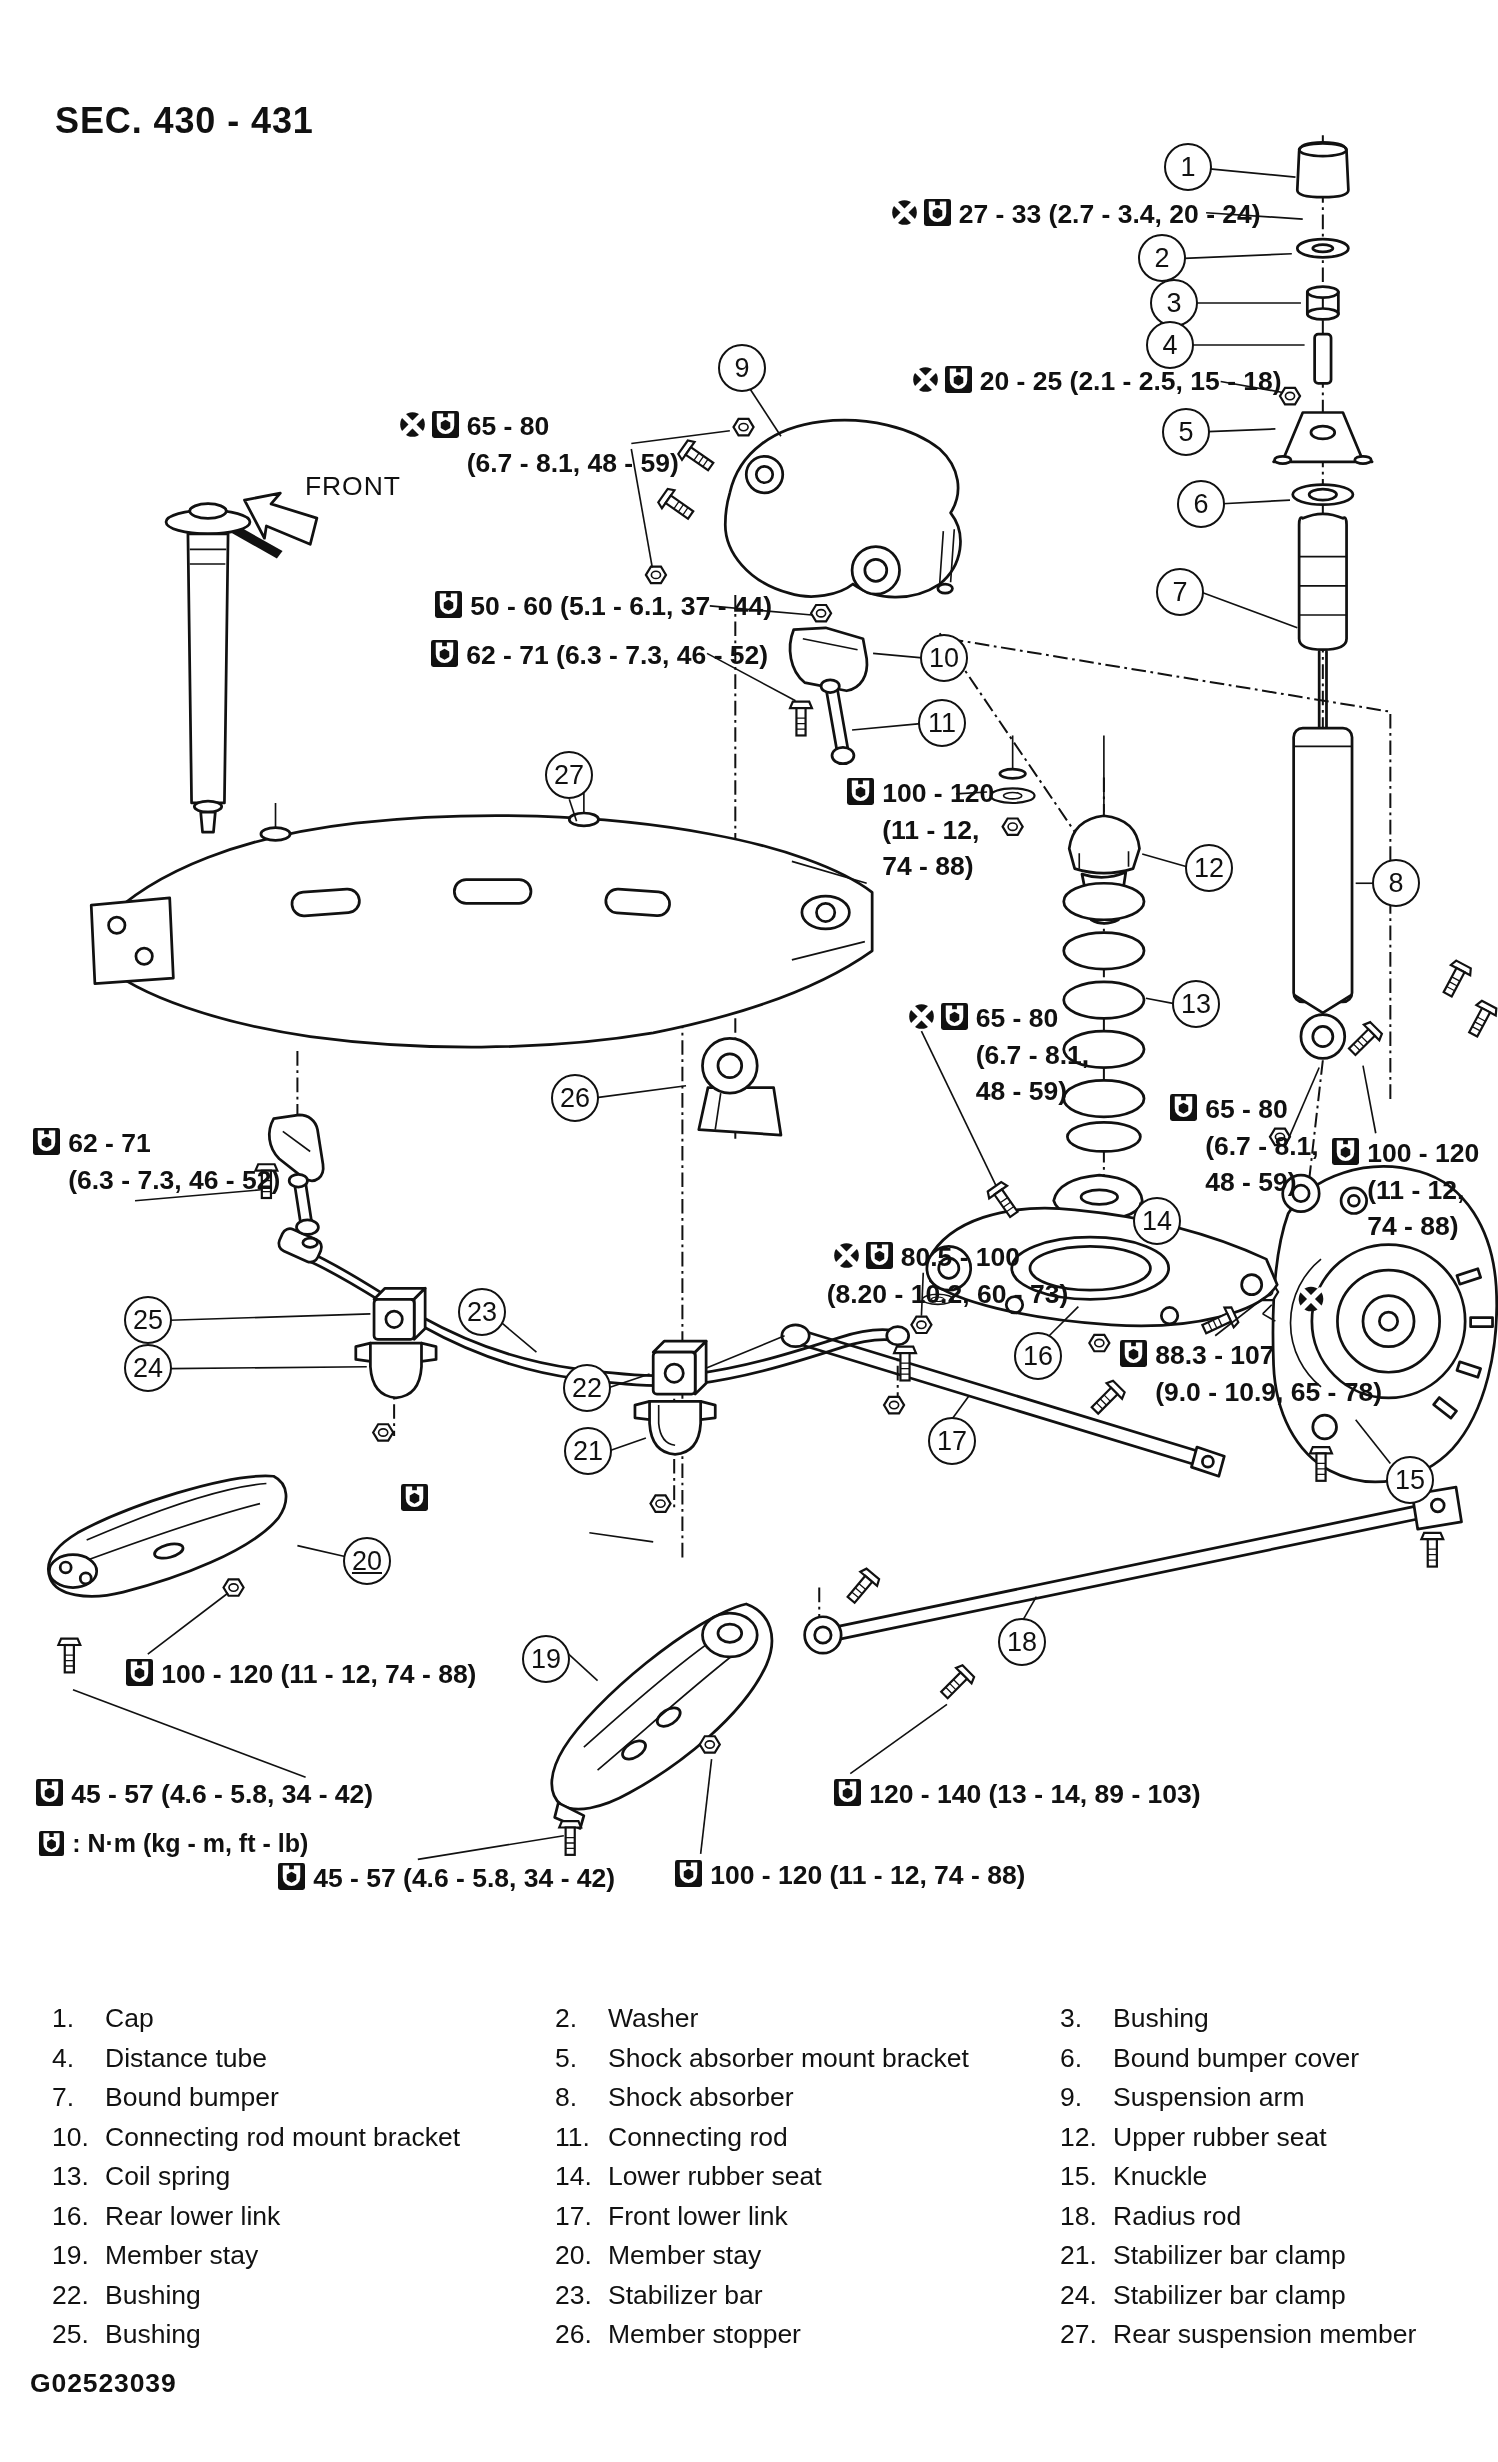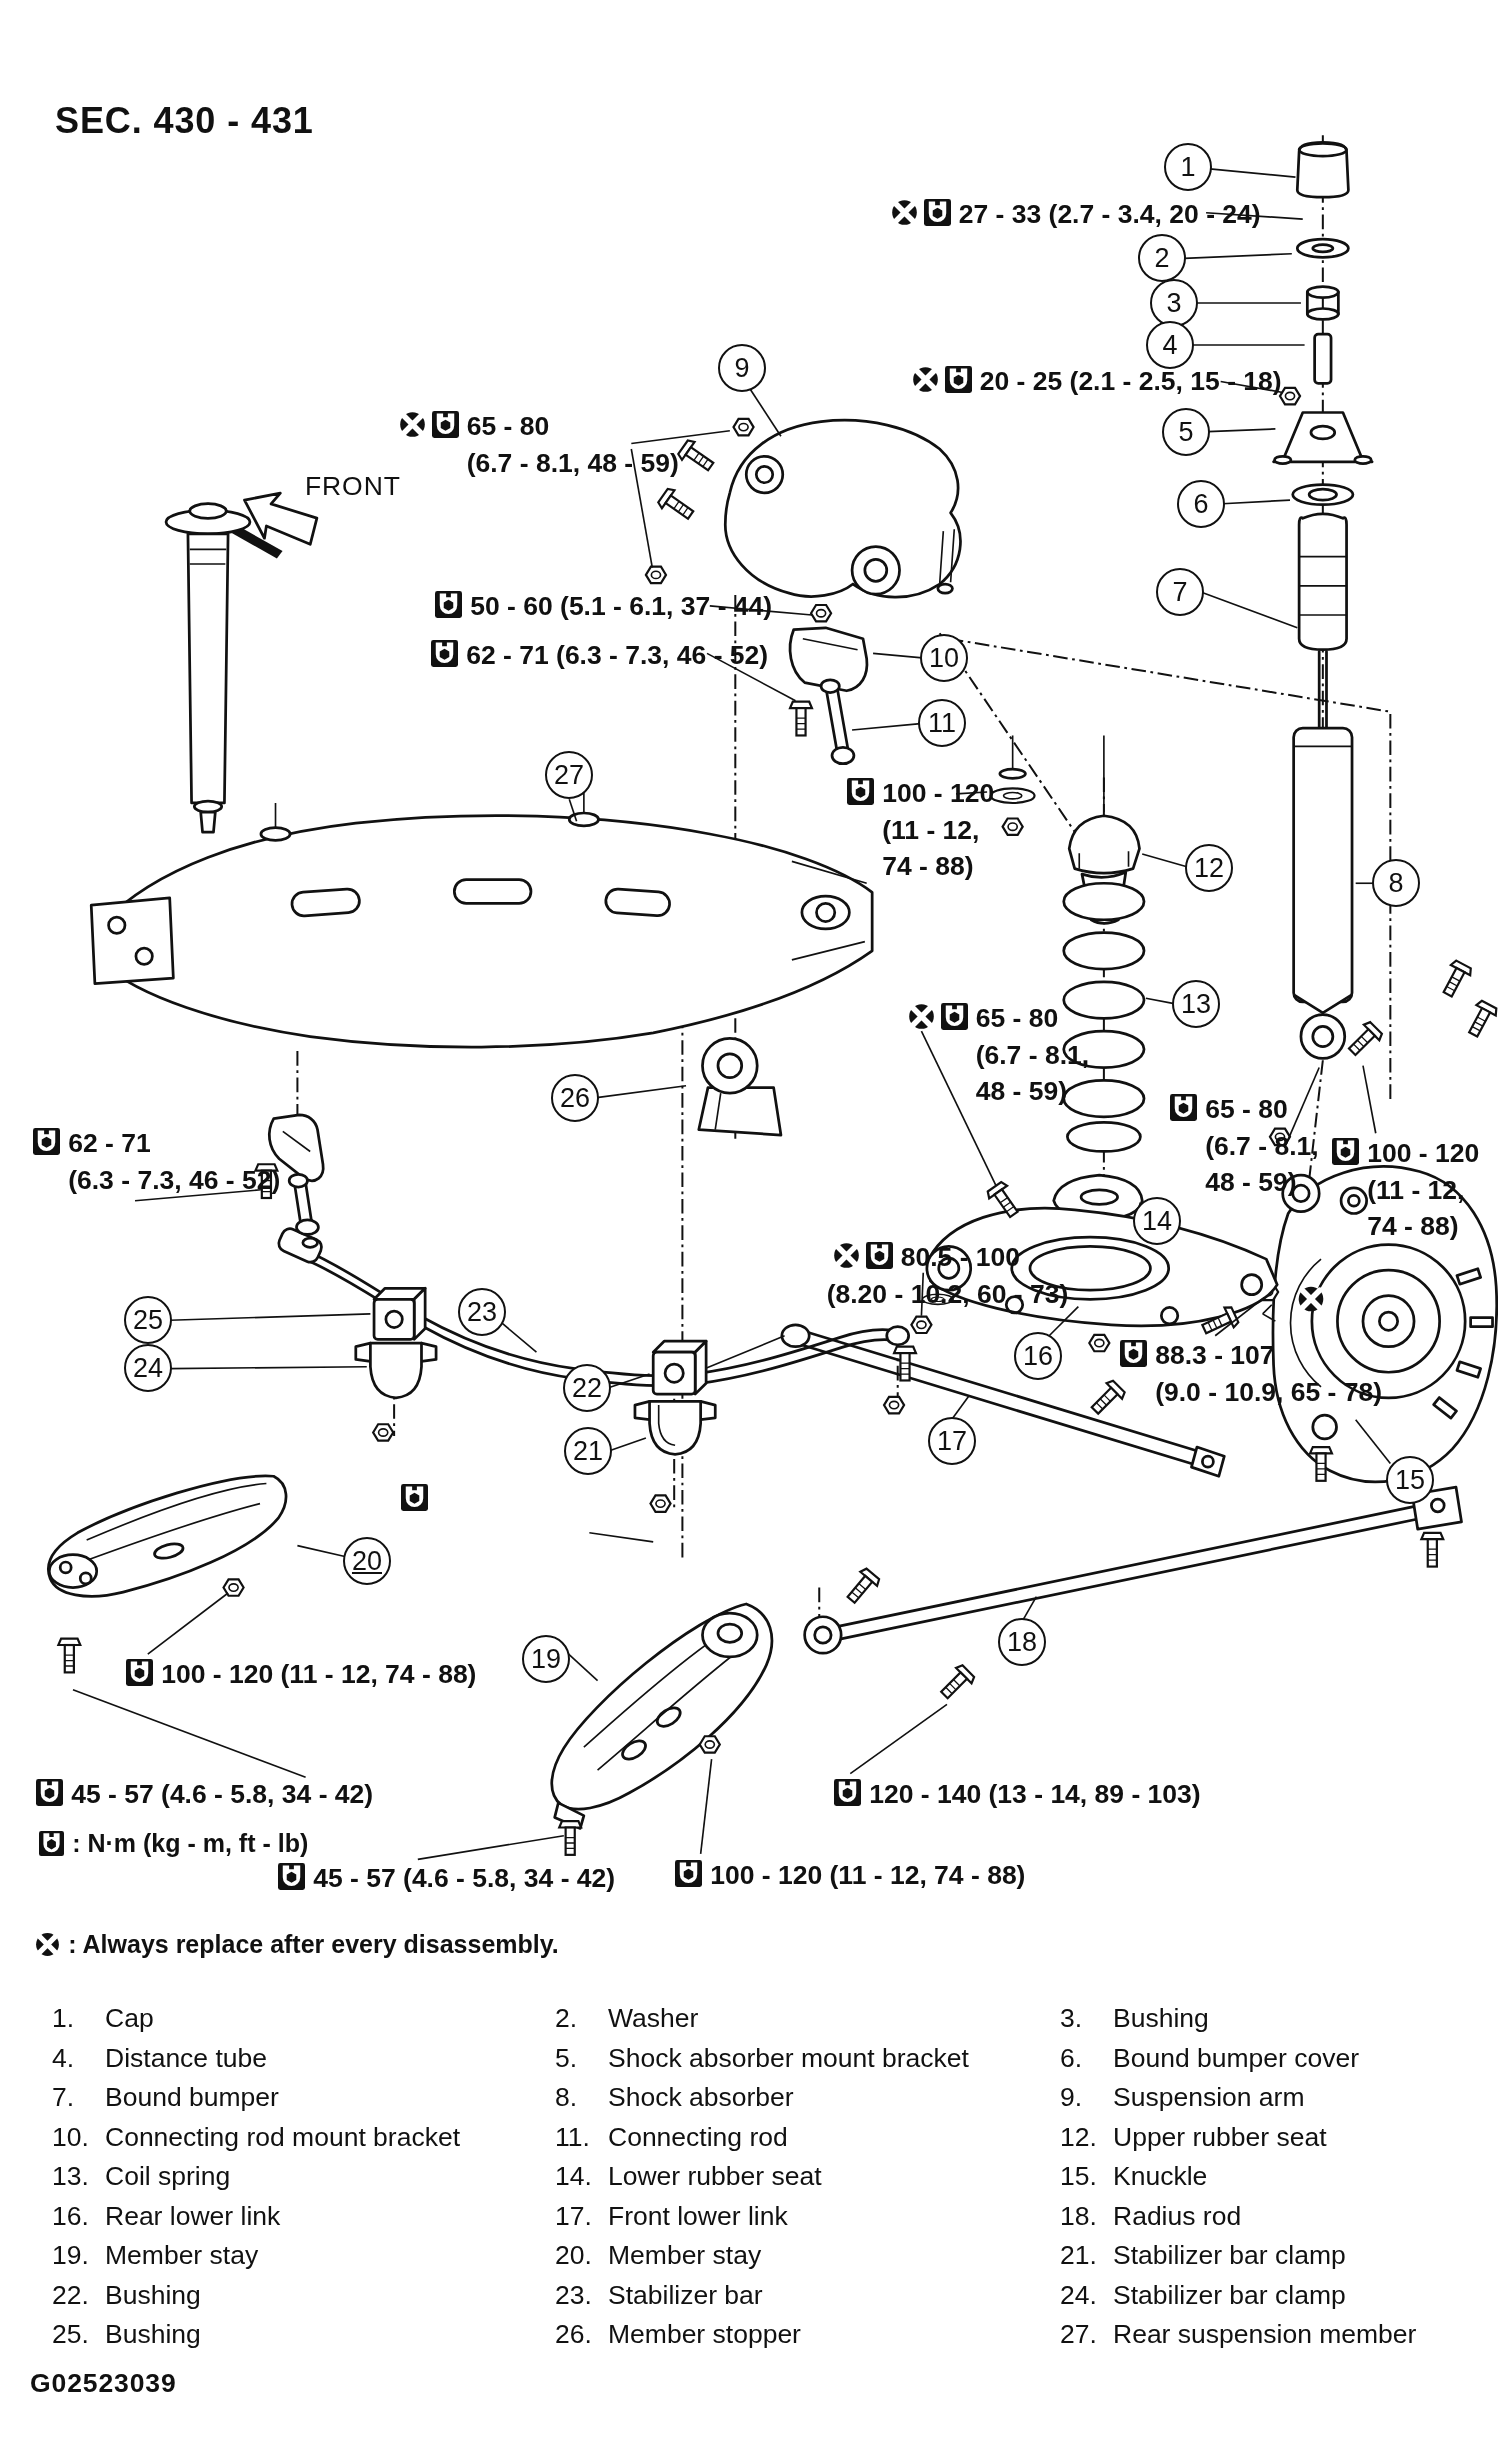--- a/index.html
+++ b/index.html
@@ -696,29 +696,20 @@
   <div class="legend-row" id="legend-row-torque" style="left:39px;top:1829px;">
     <span class="icon">
       <svg viewBox="0 0 34 34" width="100%" height="100%">
         <rect x="0" y="0" width="34" height="34" rx="3" fill="#111"></rect>
         <path d="M6,3 h8 v5 h6 V3 h8 v15 a11,11 0 0 1 -22,0 Z" fill="#fff"></path>
         <polygon points="17,11 23,14.5 23,21.5 17,25 11,21.5 11,14.5" fill="#111"></polygon>
       </svg>
     </span>
     <span>: N·m (kg - m, ft - lb)</span>
   </div>
-  <div class="legend-row" id="legend-row-replace" style="left:35px;top:1930px;">
-    <span class="icon">
-      <svg viewBox="0 0 34 34" width="100%" height="100%">
-        <circle cx="17" cy="17" r="15.5" fill="#111"></circle>
-        <path d="M6,6 L28,28 M28,6 L6,28" stroke="#fff" stroke-width="7" stroke-linecap="round" fill="none"></path>
-      </svg>
-    </span>
-    <span>: Always replace after every disassembly.</span>
-  </div>
 
   <div class="parts-col" style="left:52px;">
       <div class="part-row">
         <span class="part-num">1.</span>
         <span class="part-name">Cap</span>
       </div>
       <div class="part-row">
         <span class="part-num">4.</span>
         <span class="part-name">Distance tube</span>
       </div>

